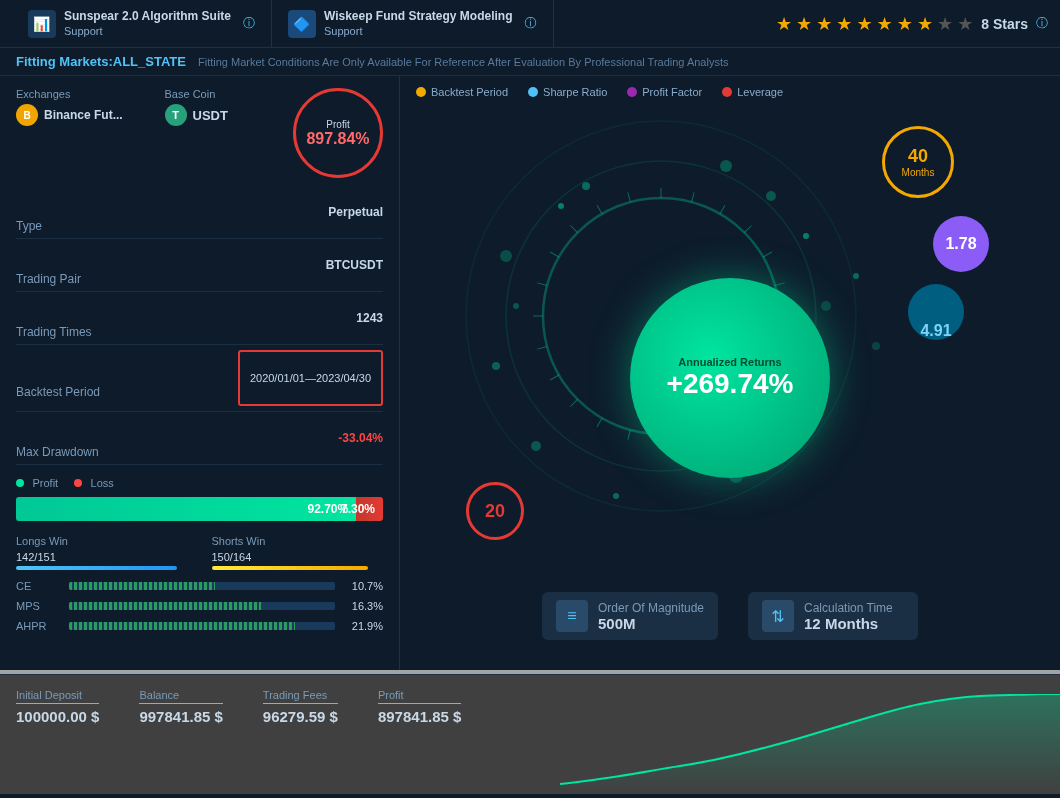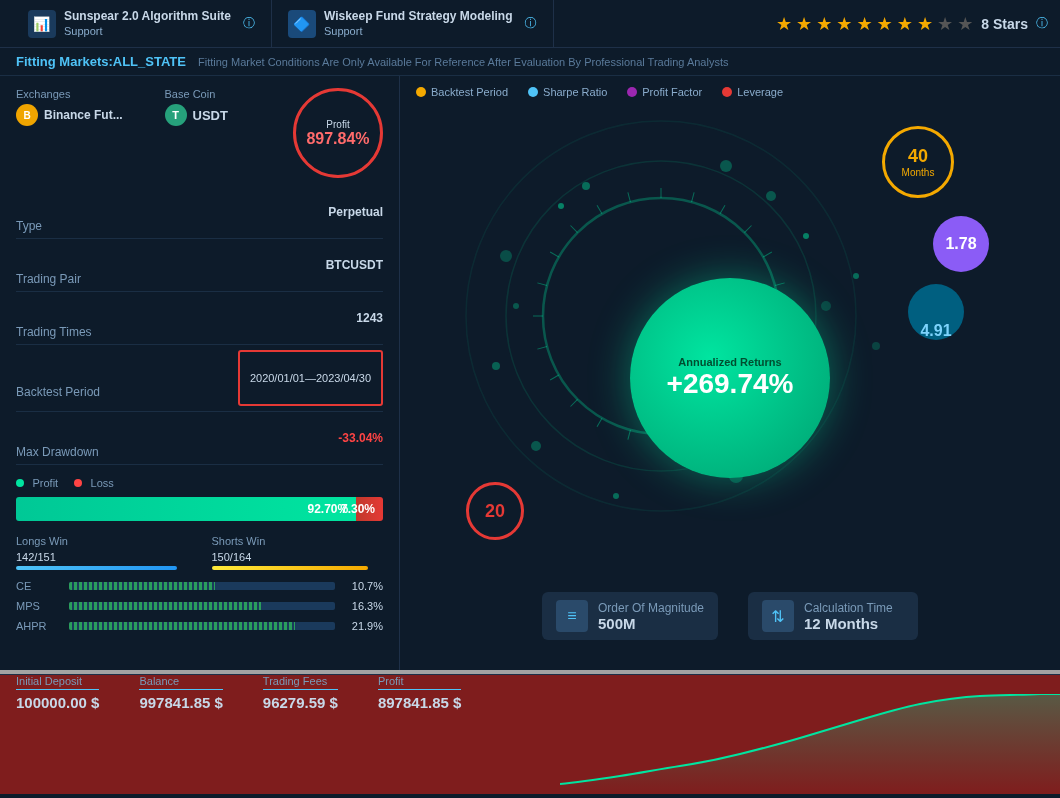--- a/index.html
+++ b/index.html
@@ -393,24 +393,24 @@
       justify-content: center;
       font-size: 16px;
       color: #4fc3f7;
     }
     .info-box-text .ib-label { font-size: 12px; color: #7a9ab8; }
     .info-box-text .ib-value { font-size: 15px; color: #c8d8e8; font-weight: bold; }
 
     
     .bottom-bar {
       height: 120px;
-      background: #7f1d1d;
+      background: #404040;
       display: flex;
       align-items: flex-start;
-      padding: 0 16px 0;
+      padding: 14px 16px 0;
       gap: 0;
       border-top: 1px solid #1e3048;
       position: relative;
     }
     .bottom-stats {
       display: flex;
       gap: 40px;
       z-index: 2;
     }
     .stat-col { }

